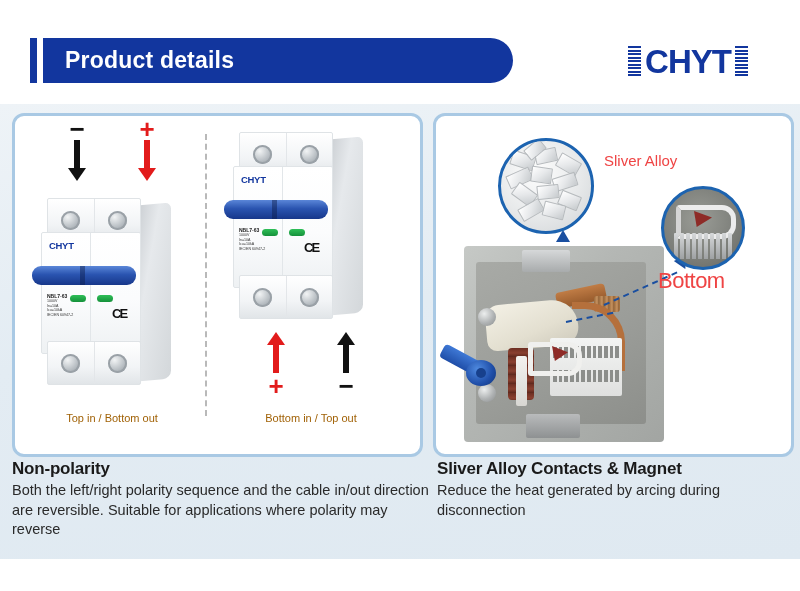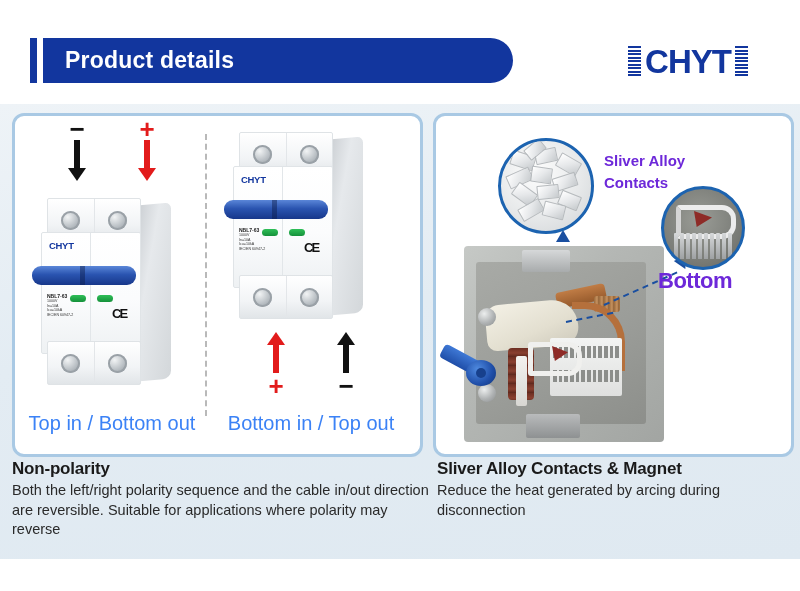--- a/index.html
+++ b/index.html
@@ -280,22 +280,22 @@
   .brk-split {
     position: absolute;
     left: 48px; top: 0;
     width: 1px; height: 100%;
     background: #e2e6e9;
   }
   .brk-caption {
     position: absolute;
     width: 100%;
     text-align: center;
-    font-size: 20px;
-    color: #3b82f6;
+    font-size: 11px;
+    color: #a16207;
   }
 
   
   .magnifier {
     position: absolute;
     border-radius: 50%;
     border: 3px solid #1c63b0;
     overflow: hidden;
   }
   #mag-contacts {
@@ -337,22 +337,22 @@
     gap: 2px;
   }
   .mag-pins i {
     flex: 1;
     background: linear-gradient(180deg,#d7d9da 0%,#9ea1a3 100%);
     border-radius: 1px 1px 0 0;
   }
 
   .mag-label {
     position: absolute;
-    font-weight: bold;
-    color: #6d28d9;
+    font-weight: normal;
+    color: #ef4444;
   }
   #label-contacts {
     left: 168px; top: 34px;
     font-size: 15px;
     line-height: 1.45;
     width: 130px;
   }
   #label-magnet {
     left: 222px; top: 152px;
     font-size: 22px;
@@ -768,21 +768,20 @@
         <div class="chip" style="left:12px; top:46px;  width:21px; height:13px; transform:rotate(36deg);"></div>
         <div class="chip" style="left:36px; top:44px;  width:20px; height:12px; transform:rotate(-6deg);"></div>
         <div class="chip" style="left:58px; top:52px;  width:19px; height:13px; transform:rotate(22deg);"></div>
         <div class="chip" style="left:18px; top:62px;  width:22px; height:12px; transform:rotate(-30deg);"></div>
         <div class="chip" style="left:42px; top:62px;  width:20px; height:13px; transform:rotate(14deg);"></div>
         <div class="chip" style="left:24px; top:2px;   width:18px; height:11px; transform:rotate(-40deg);"></div>
       </div>
 
       <div id="label-contacts" class="mag-label">
         <div>Sliver Alloy</div>
-        <div>Contacts</div>
       </div>
 
       <div id="mag-magnet" class="magnifier">
         <div class="mag-inner-clip"></div>
         <div class="mag-red"></div>
         <div class="mag-pins">
           <i></i>
             <i></i>
             <i></i>
             <i></i>

